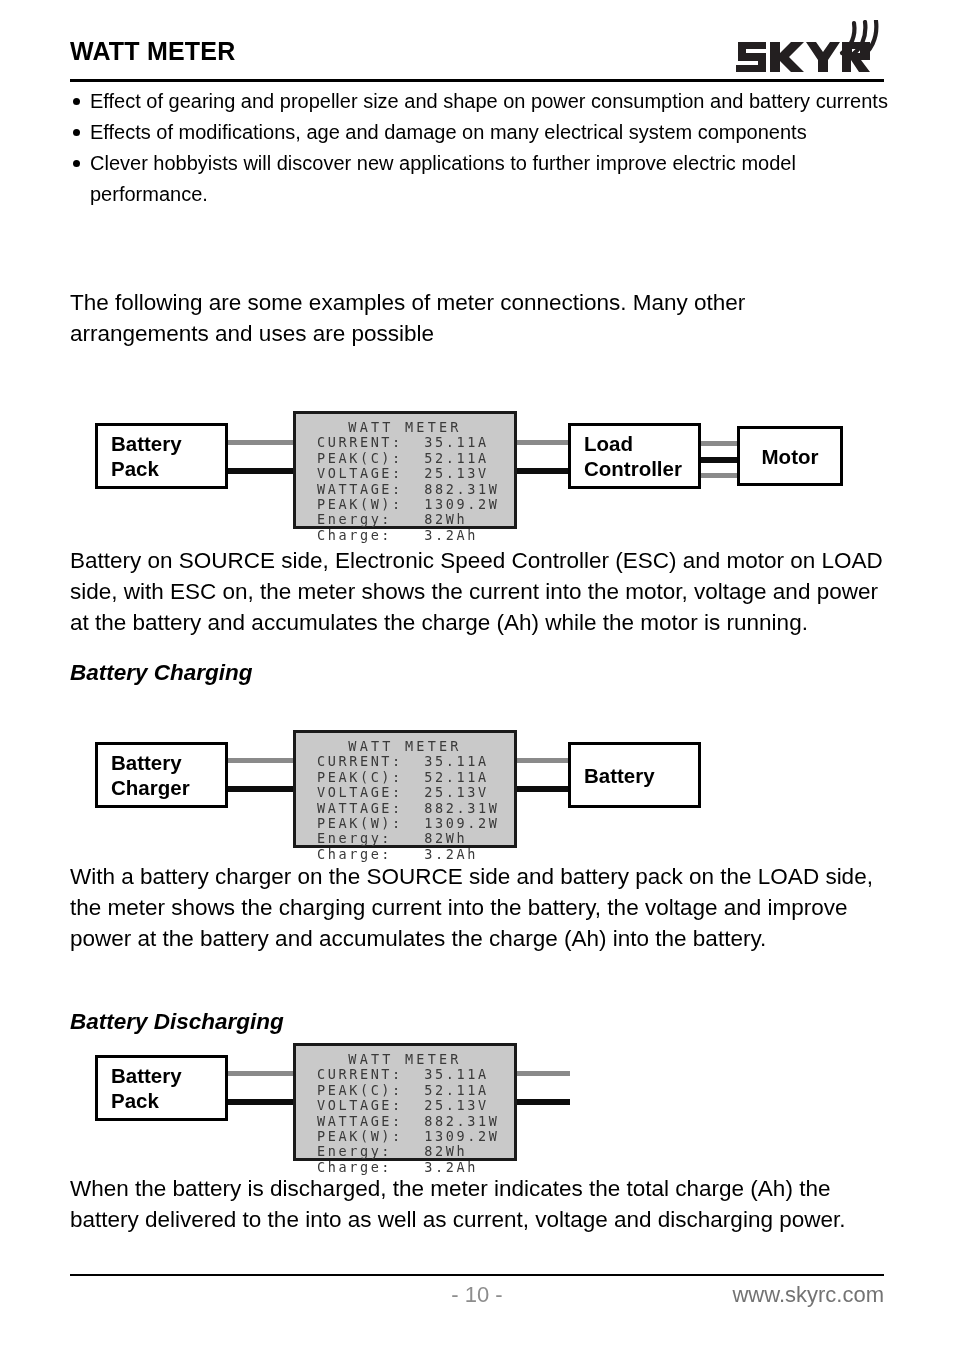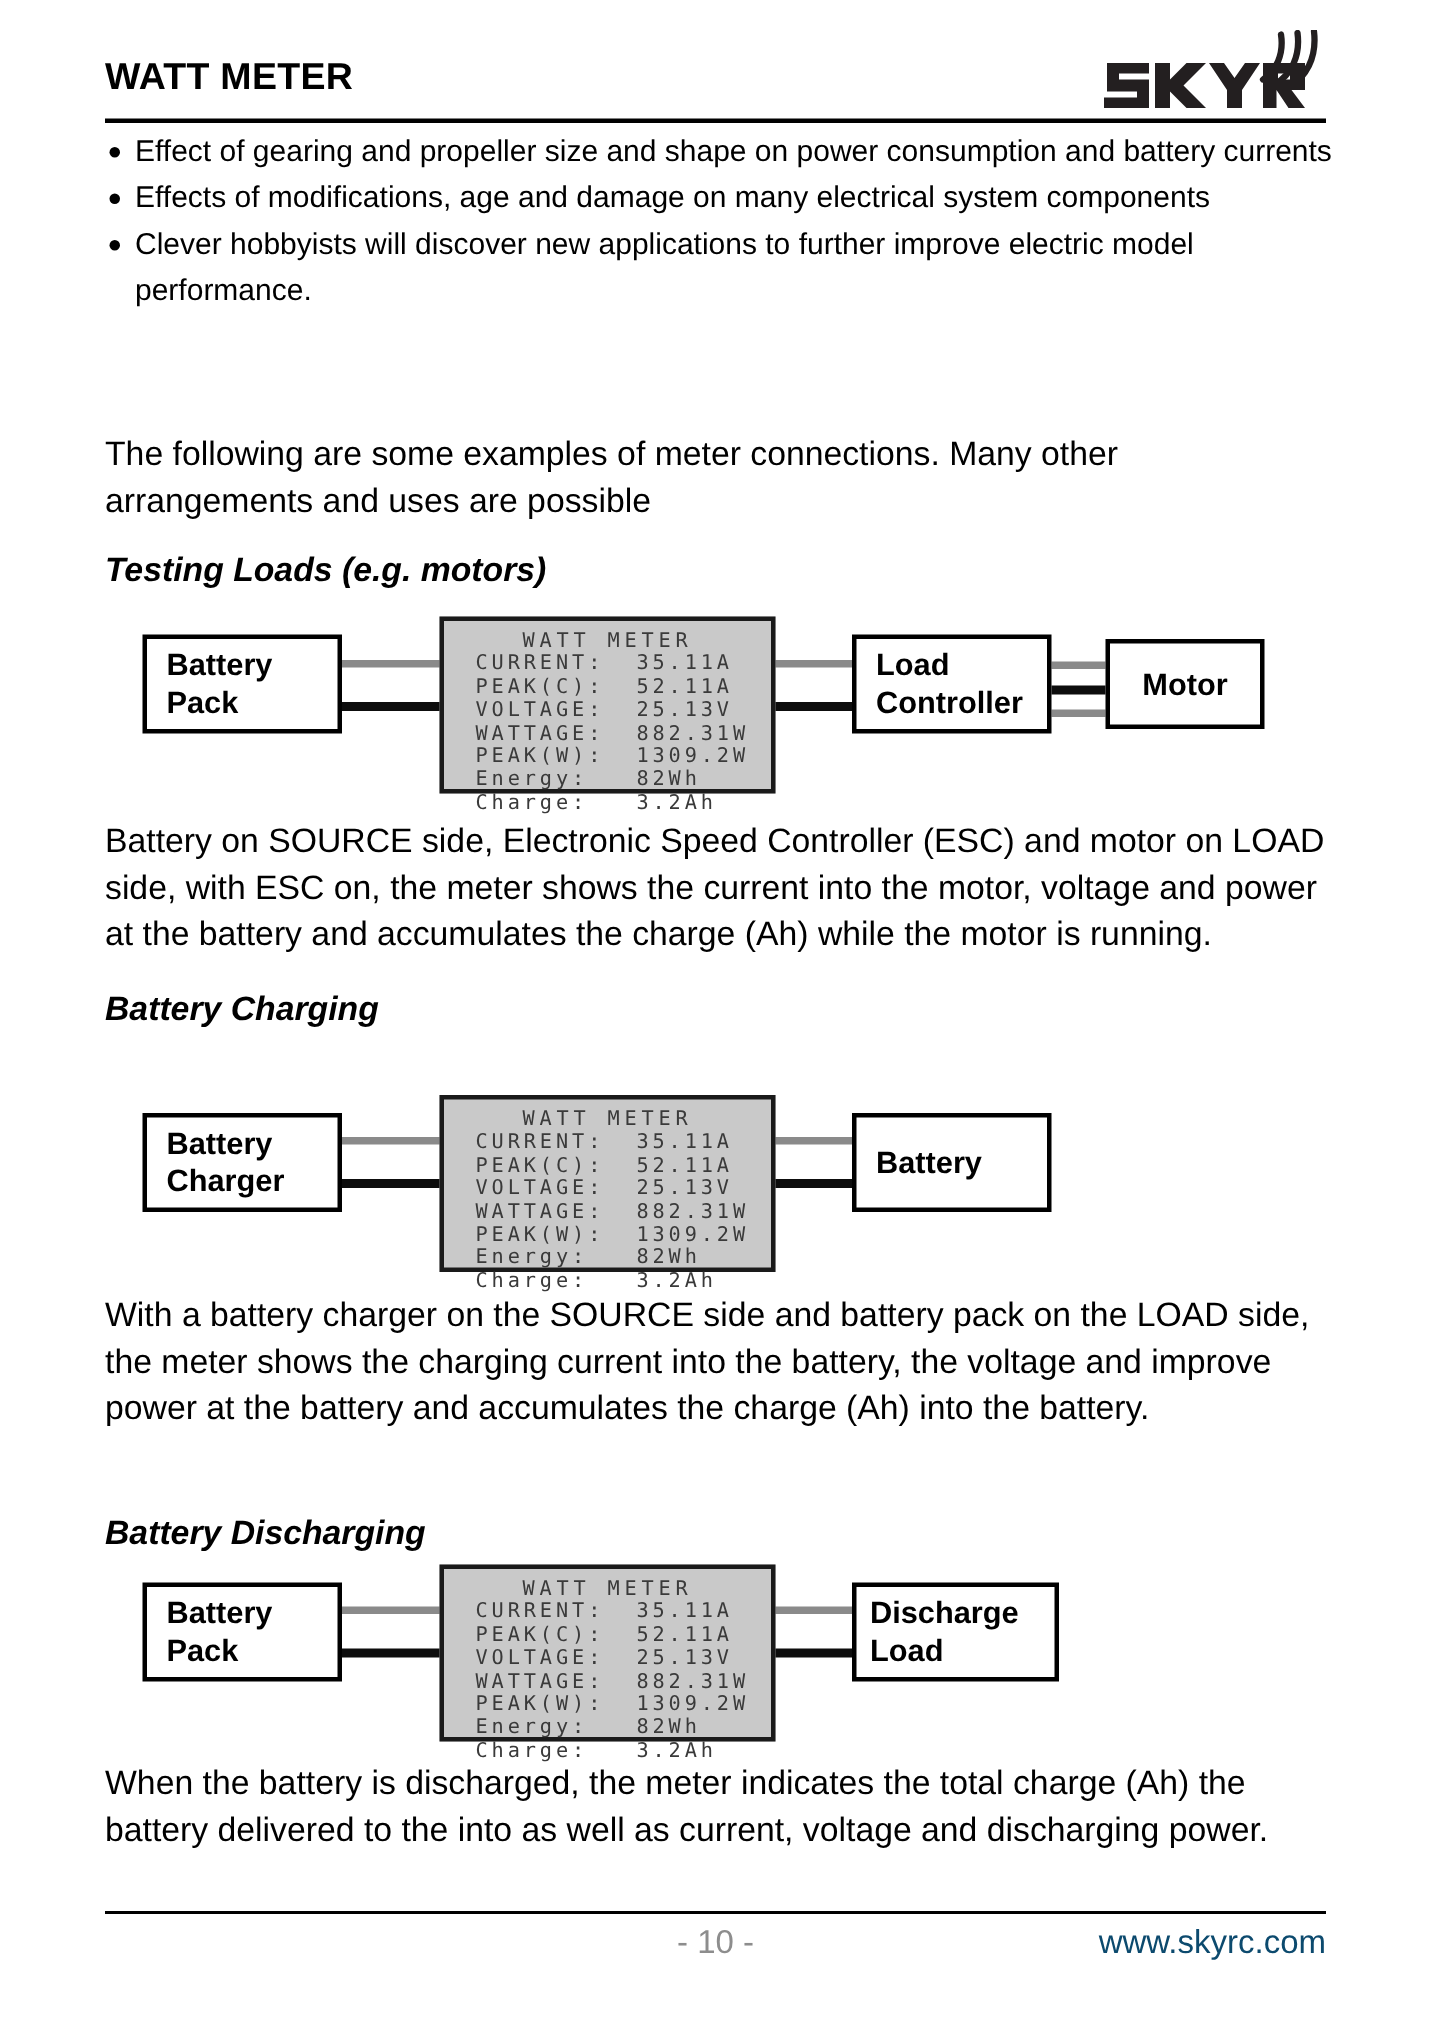--- a/index.html
+++ b/index.html
@@ -168,21 +168,21 @@
     text-align: center;
     font-size: 22px;
     color: #8d8d8d;
     line-height: 30px;
   }
   .footer-url {
     position: absolute;
     right: 0;
     top: 0;
     font-size: 22px;
-    color: #0c4a6e;
+    color: #737373;
     line-height: 30px;
   }
 </style>
 </head>
 <body>
 
 <div class="page">
 
   <div class="header">
     <div class="header-title">WATT METER</div>
@@ -221,21 +221,20 @@
       </li>
       <li class="bullet-item">
         <span class="dot"></span>
         <span>Clever hobbyists will discover new applications to further improve electric model performance.</span>
       </li>
     </ul>
   </div>
 
   <div class="para" style="position:absolute; left:70px; top:287px; width:800px;">The following are some examples of meter connections. Many other arrangements and uses are possible</div>
 
-  <div class="section-heading" style="position:absolute; left:70px; top:366px;">Testing Loads (e.g. motors)</div>
 
   <div class="diagram" style="position:absolute; left:0; top:0; width:954px; height:1345px; pointer-events:none;">
 
     <div class="wire gray" style="left:226px; top:440px; width:70px;"></div>
     <div class="wire black" style="left:226px; top:468px; width:70px;"></div>
 
     <div class="wire gray" style="left:514px; top:440px; width:56px;"></div>
     <div class="wire black" style="left:514px; top:468px; width:56px;"></div>
 
     <div class="wire gray" style="left:698px; top:441px; width:42px;"></div>
@@ -309,24 +308,20 @@
     <div class="wire gray" style="left:226px; top:1071px; width:70px;"></div>
     <div class="wire black" style="left:226px; top:1099px; width:70px;"></div>
     <div class="wire gray" style="left:514px; top:1071px; width:56px;"></div>
     <div class="wire black" style="left:514px; top:1099px; width:56px;"></div>
 
     <div class="node-box" style="left:95px; top:1055px; width:133px; height:66px;">
       <div class="node-label">Battery</div>
       <div class="node-label">Pack</div>
     </div>
 
-    <div class="node-box" style="left:568px; top:1055px; width:138px; height:66px; padding-left:9px;">
-      <div class="node-label">Discharge</div>
-      <div class="node-label">Load</div>
-    </div>
 
     <div class="lcd" style="left:293px; top:1043px; width:224px; height:118px;">
       <div class="lcd-line title">WATT METER</div>
       <div class="lcd-line">CURRENT:  35.11A</div>
       <div class="lcd-line">PEAK(C):  52.11A</div>
       <div class="lcd-line">VOLTAGE:  25.13V</div>
       <div class="lcd-line">WATTAGE:  882.31W</div>
       <div class="lcd-line">PEAK(W):  1309.2W</div>
       <div class="lcd-line">Energy:   82Wh</div>
       <div class="lcd-line">Charge:   3.2Ah</div>

